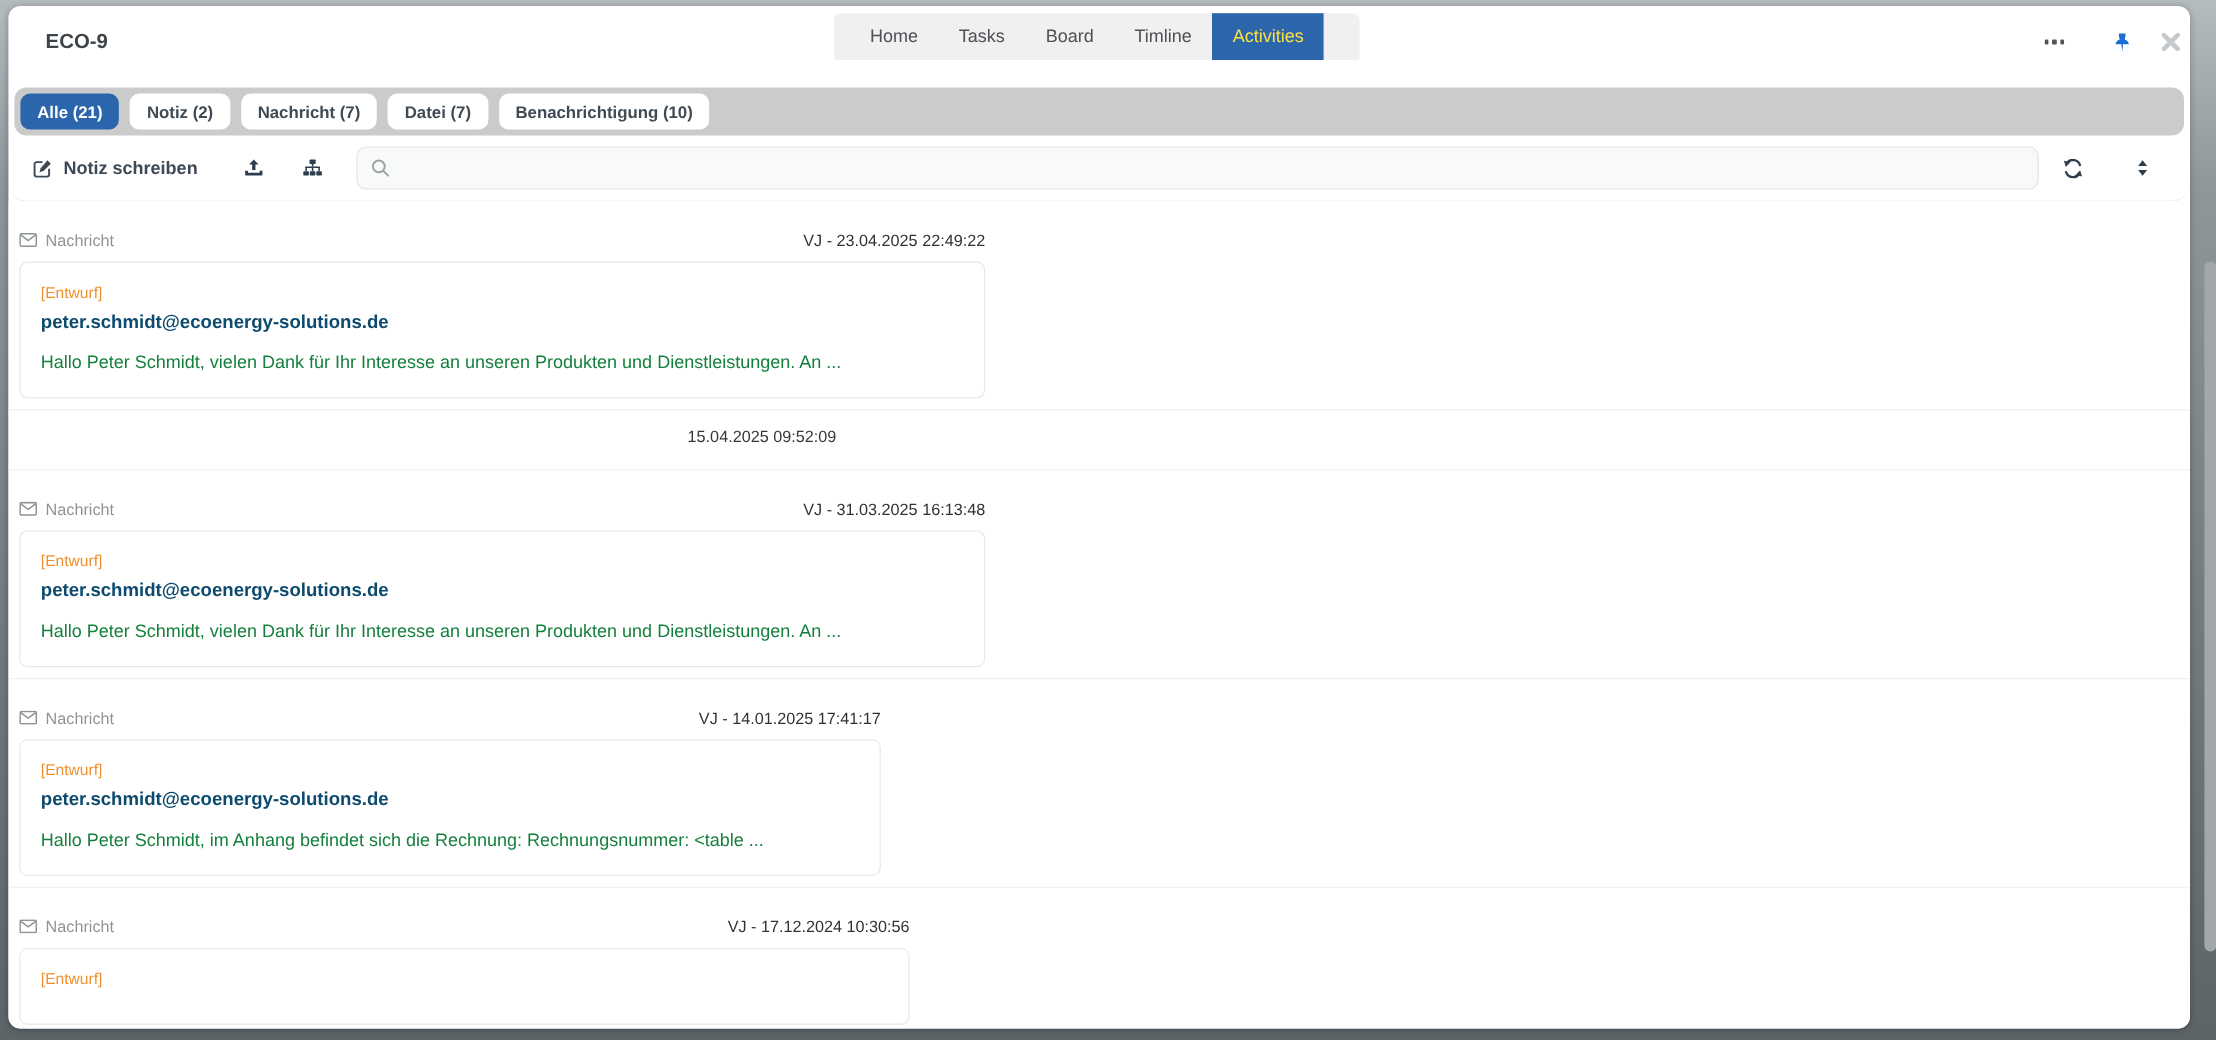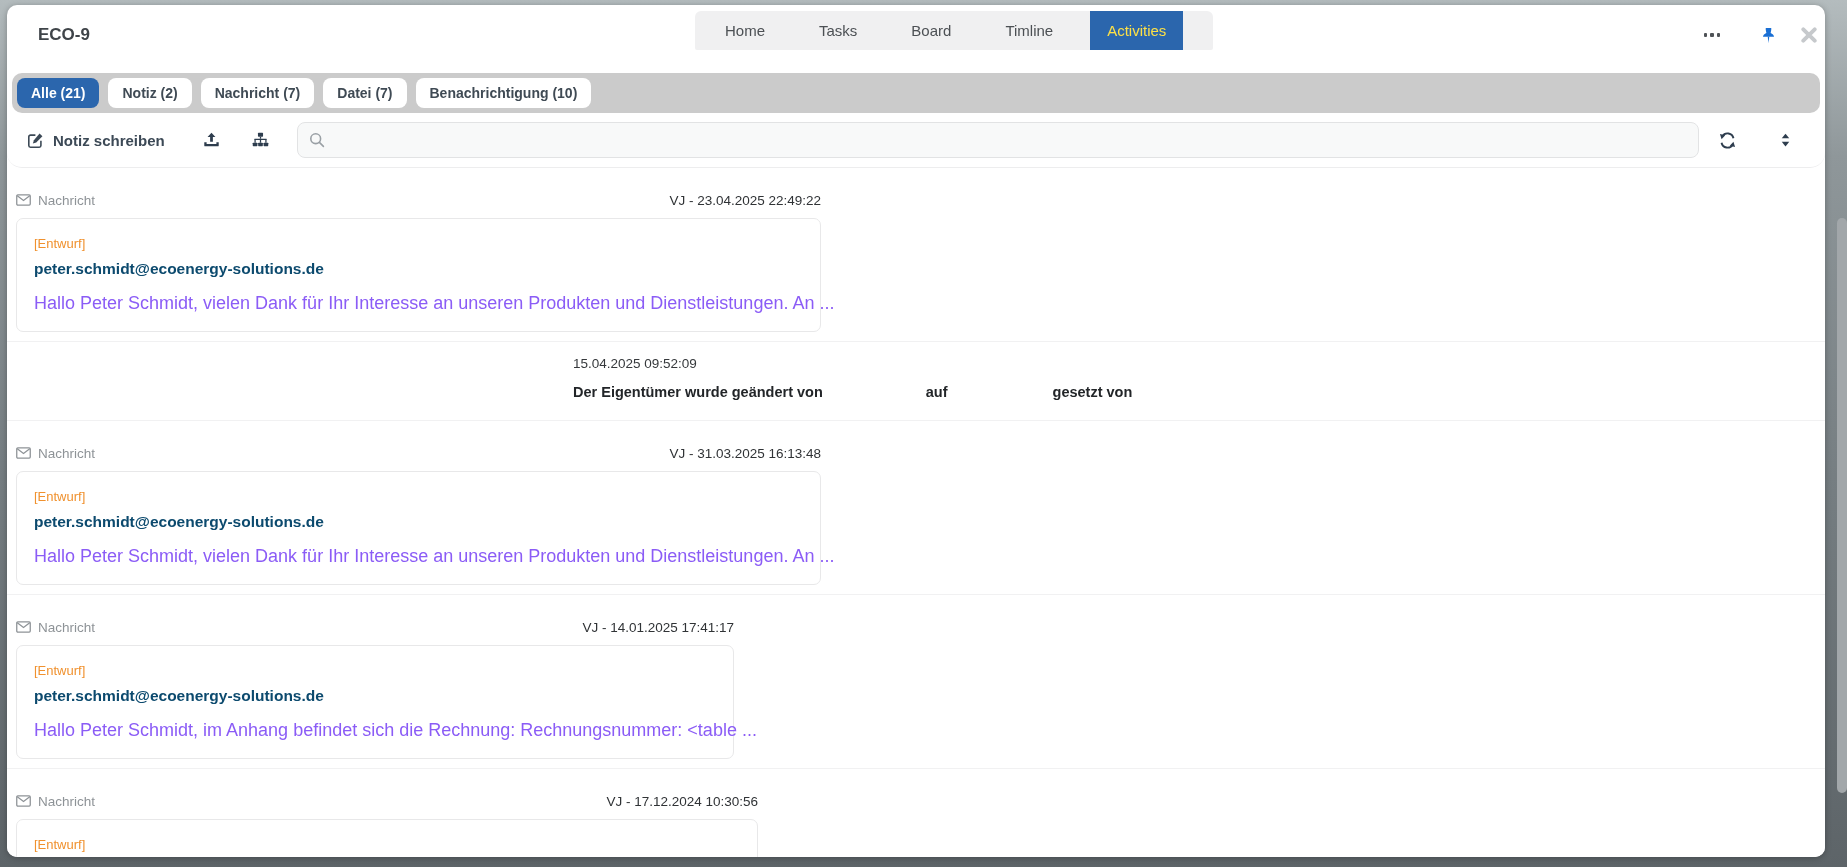--- a/index.html
+++ b/index.html
@@ -12,21 +12,21 @@
   .panel {
     position:absolute; left:7px; top:5px; width:1818px; height:852px;
     background:#fff; border-radius:10px; overflow:hidden;
     box-shadow:0 1px 6px rgba(0,0,0,.28);
   }
   
   .hdr { position:relative; height:60px; }
   .hdr-title { position:absolute; left:31px; top:0; height:60px; line-height:60px;
     font-size:17px; font-weight:700; color:#3f4449; }
   .tabbar { position:absolute; left:688px; top:6px; height:39px; display:flex;
-    background:#f0f0f1; border-radius:6px 6px 2px 2px; padding:0 30px 0 13px; align-items:stretch;gap:20px; }
+    background:#f0f0f1; border-radius:6px 6px 2px 2px; padding:0 30px 0 13px; align-items:stretch; }
   .tab { line-height:39px; padding:0 17px; font-size:15px; color:#4c5054; cursor:pointer; white-space:nowrap; }
   .tab.active { background:var(--accent); color:#fde047; }
   .winctl { position:absolute; right:8px; top:0; height:60px; display:flex; align-items:center; }
   .dots { display:flex; gap:3px; margin-right:36px; cursor:pointer; padding:4px; }
   .dots i { width:3.5px; height:3.5px; background:#4f5357; border-radius:1px; display:block; }
   .pinbtn { margin-right:24px; cursor:pointer; display:flex; }
   .closebtn { cursor:pointer; display:flex; }
   
   .pillbar { margin:8px 5px 0 5px; height:40px; background:#cbcbcb; border-radius:10px;
     display:flex; align-items:center; padding:0 5px; gap:9px; }
@@ -56,21 +56,21 @@
   .stream .stream-entry:nth-child(3) .msg-wrap { width:805px; }
   .stream .stream-entry:nth-child(4) .msg-wrap { width:718px; }
   .stream .stream-entry:nth-child(5) .msg-wrap { width:742px; }
   .msg-head { display:flex; justify-content:space-between; align-items:center; height:20px; }
   .msg-kind { display:flex; align-items:center; gap:7px; color:#8e9397; font-size:13.5px; }
   .msg-time { color:#303336; font-size:13.5px; }
   .msg-card { margin-top:8px; border:1px solid #e8e8e9; border-radius:7px;
     padding:16px 18px 17px 17px; background:#fff; cursor:pointer; }
   .draft { color:var(--draft); font-size:13px; line-height:18px; margin-bottom:4px; }
   .sender { font-size:15.5px; font-weight:700; color:#0c4a6e; line-height:24px; }
-  .preview { margin-top:11px; font-size:18px; color:#8b5cf6; line-height:22px; white-space:nowrap; }
+  .preview { margin-top:11px; font-size:15px; color:#15803d; line-height:22px; white-space:nowrap; }
   .stream-entry.update { padding:13px 0 18px 566px; }
   .up-time { font-size:13.5px; color:#36393c; line-height:18px; }
   .up-text { margin-top:9px; font-weight:700; font-size:14.5px; color:#222528; line-height:20px; }
   .up-text .gap1 { display:inline-block; width:103px; }
   .up-text .gap2 { display:inline-block; width:105px; }
   
   .scrollthumb { position:absolute; right:0; top:218px; width:10px; height:575px;
     background:#a2a7aa; border-radius:5px; }
 </style>
 </head>
@@ -185,23 +185,20 @@
       <div class="msg-card">
         <div class="draft">[Entwurf]</div>
         <div class="sender">peter.schmidt@ecoenergy-solutions.de</div>
         <div class="preview">Hallo Peter Schmidt, vielen Dank für Ihr Interesse an unseren Produkten und Dienstleistungen. An ...</div>
       </div>
     </div>
   </div>
 
   <div class="stream-entry update">
     <div class="up-time">15.04.2025 09:52:09</div>
-    <div class="up-text">
-      <span>Der Eigentümer wurde geändert von</span><span class="gap1"></span><span>auf</span><span class="gap2"></span><span>gesetzt von</span>
-    </div>
   </div>
 
   <div class="stream-entry message">
     <div class="msg-wrap">
       <div class="msg-head">
         <div class="msg-kind">
           <span style="display:flex;">
             <svg width="15" height="12" viewBox="0 0 14 11" fill="none" stroke="#8e9397">
               <rect x="0.7" y="0.7" width="12.6" height="9.6" rx="1" stroke-width="1.2"></rect>
               <path d="M1.2 1.6 L7 5.9 L12.8 1.6" stroke-width="1.2"></path>

